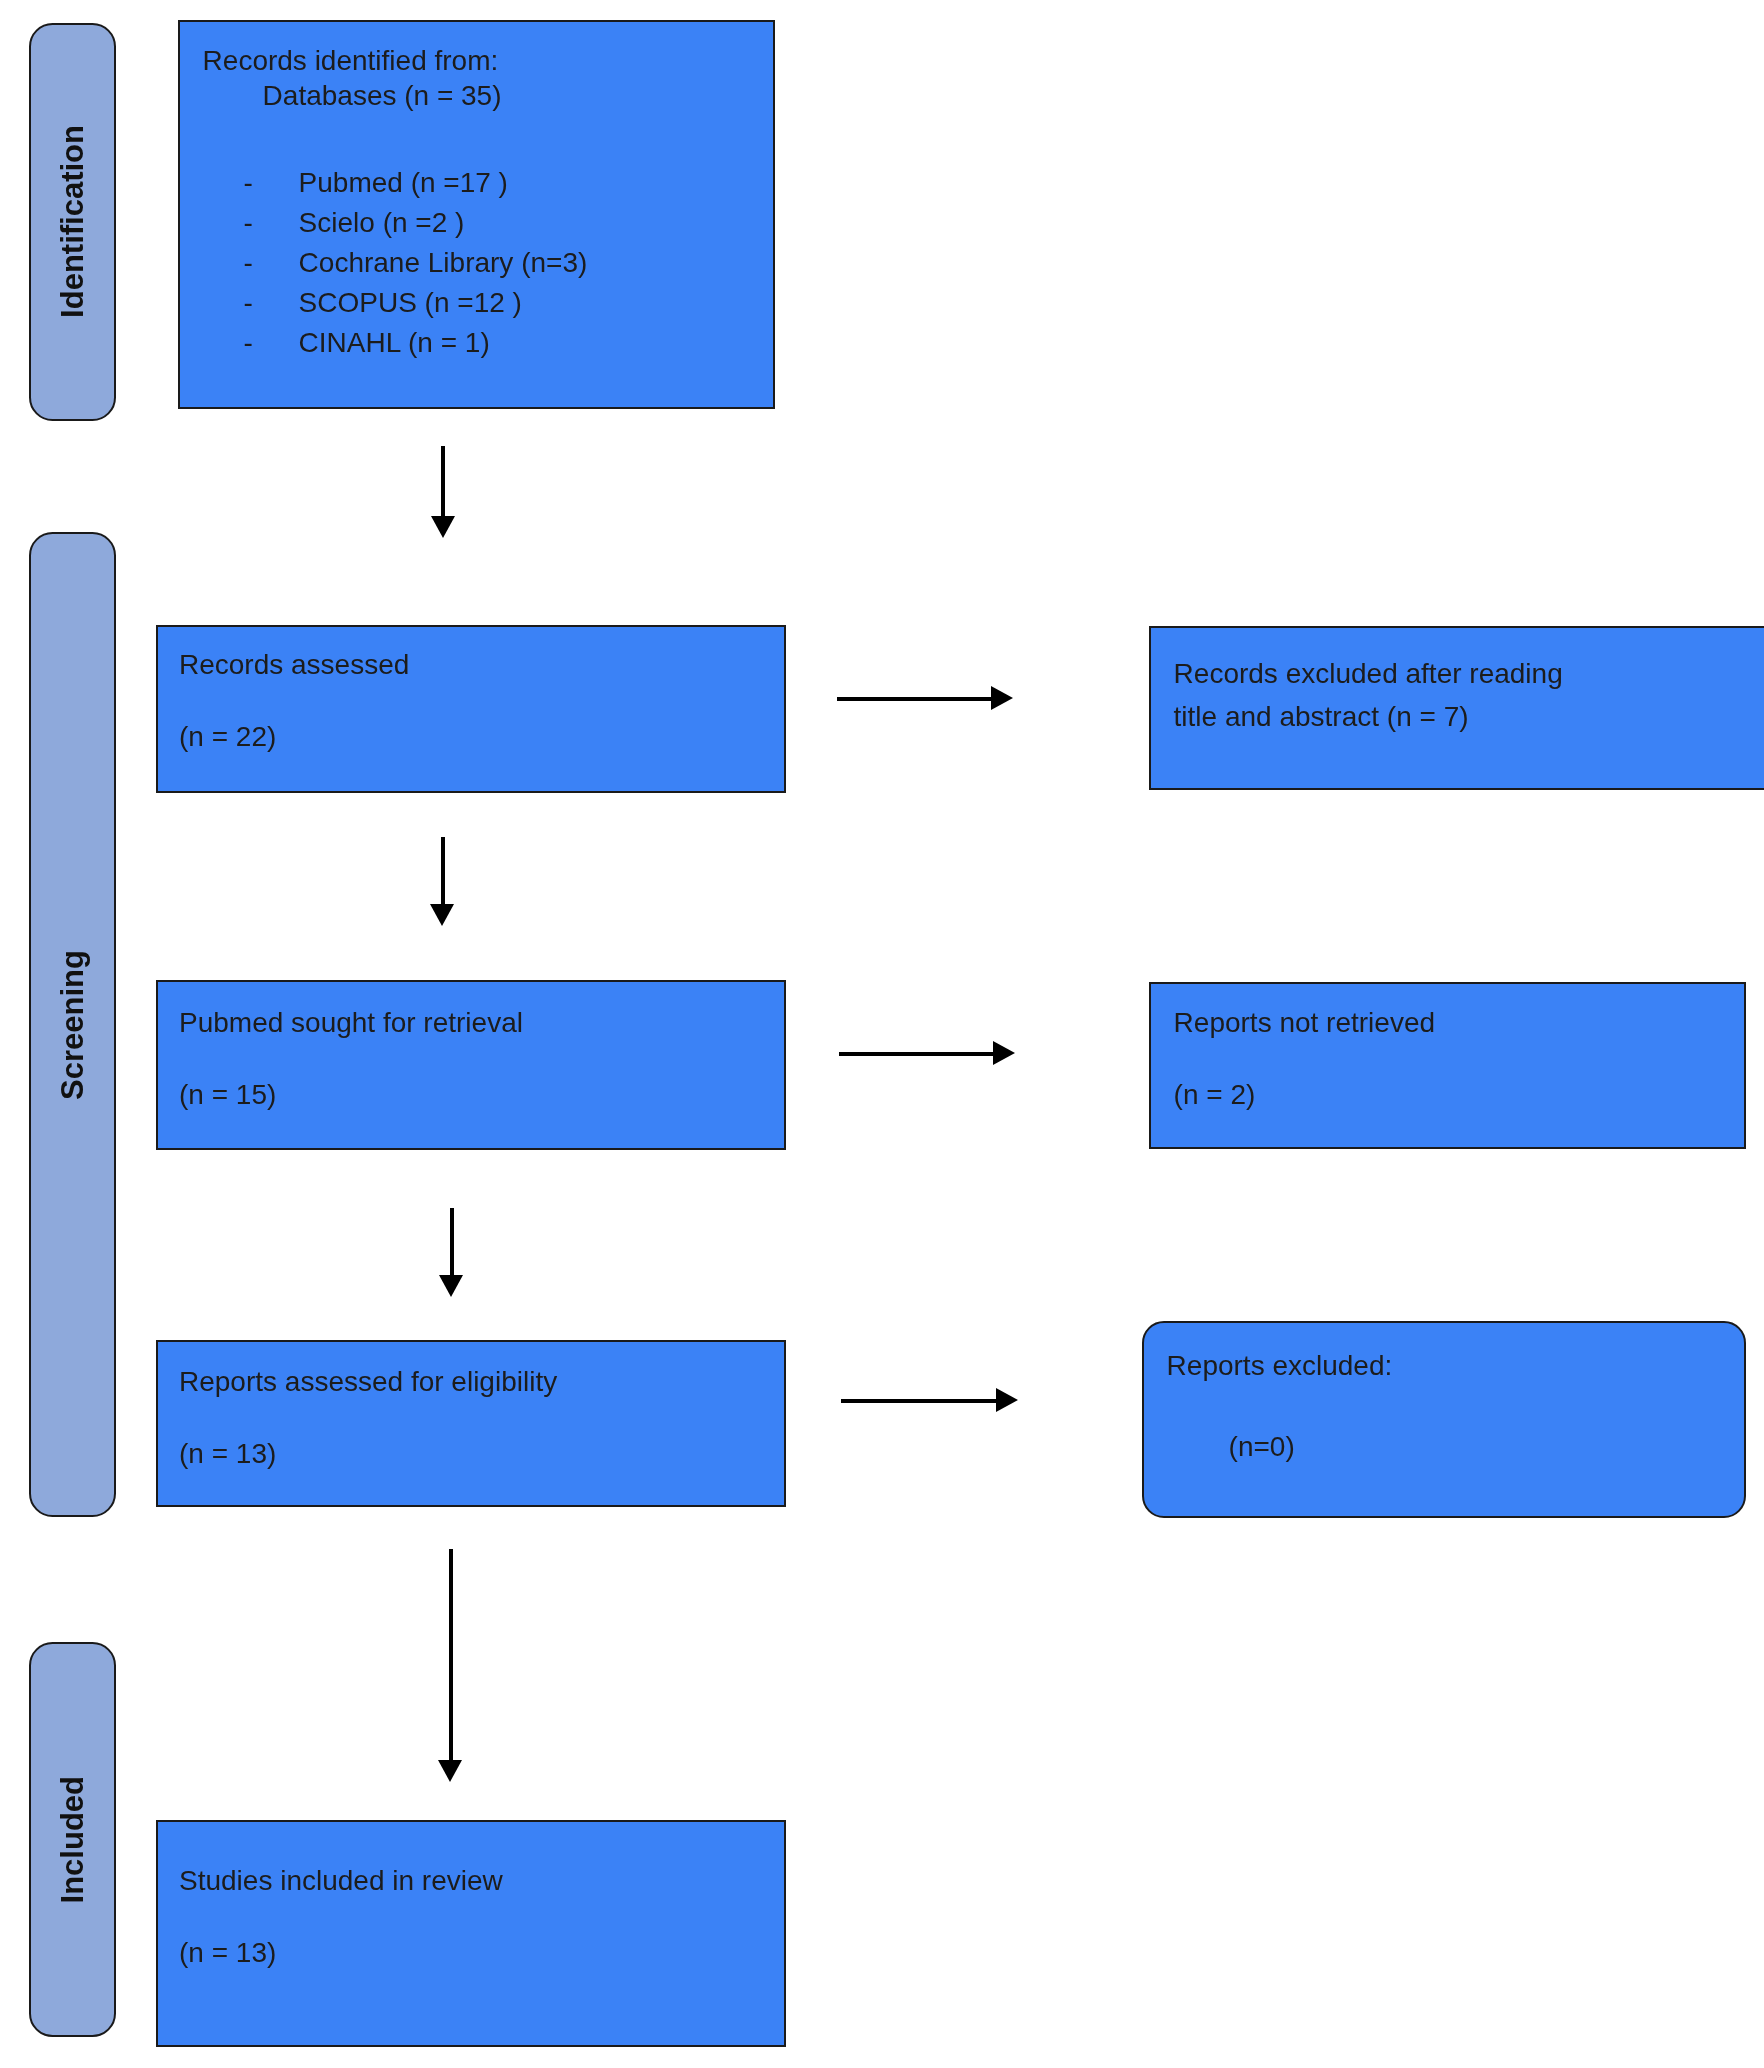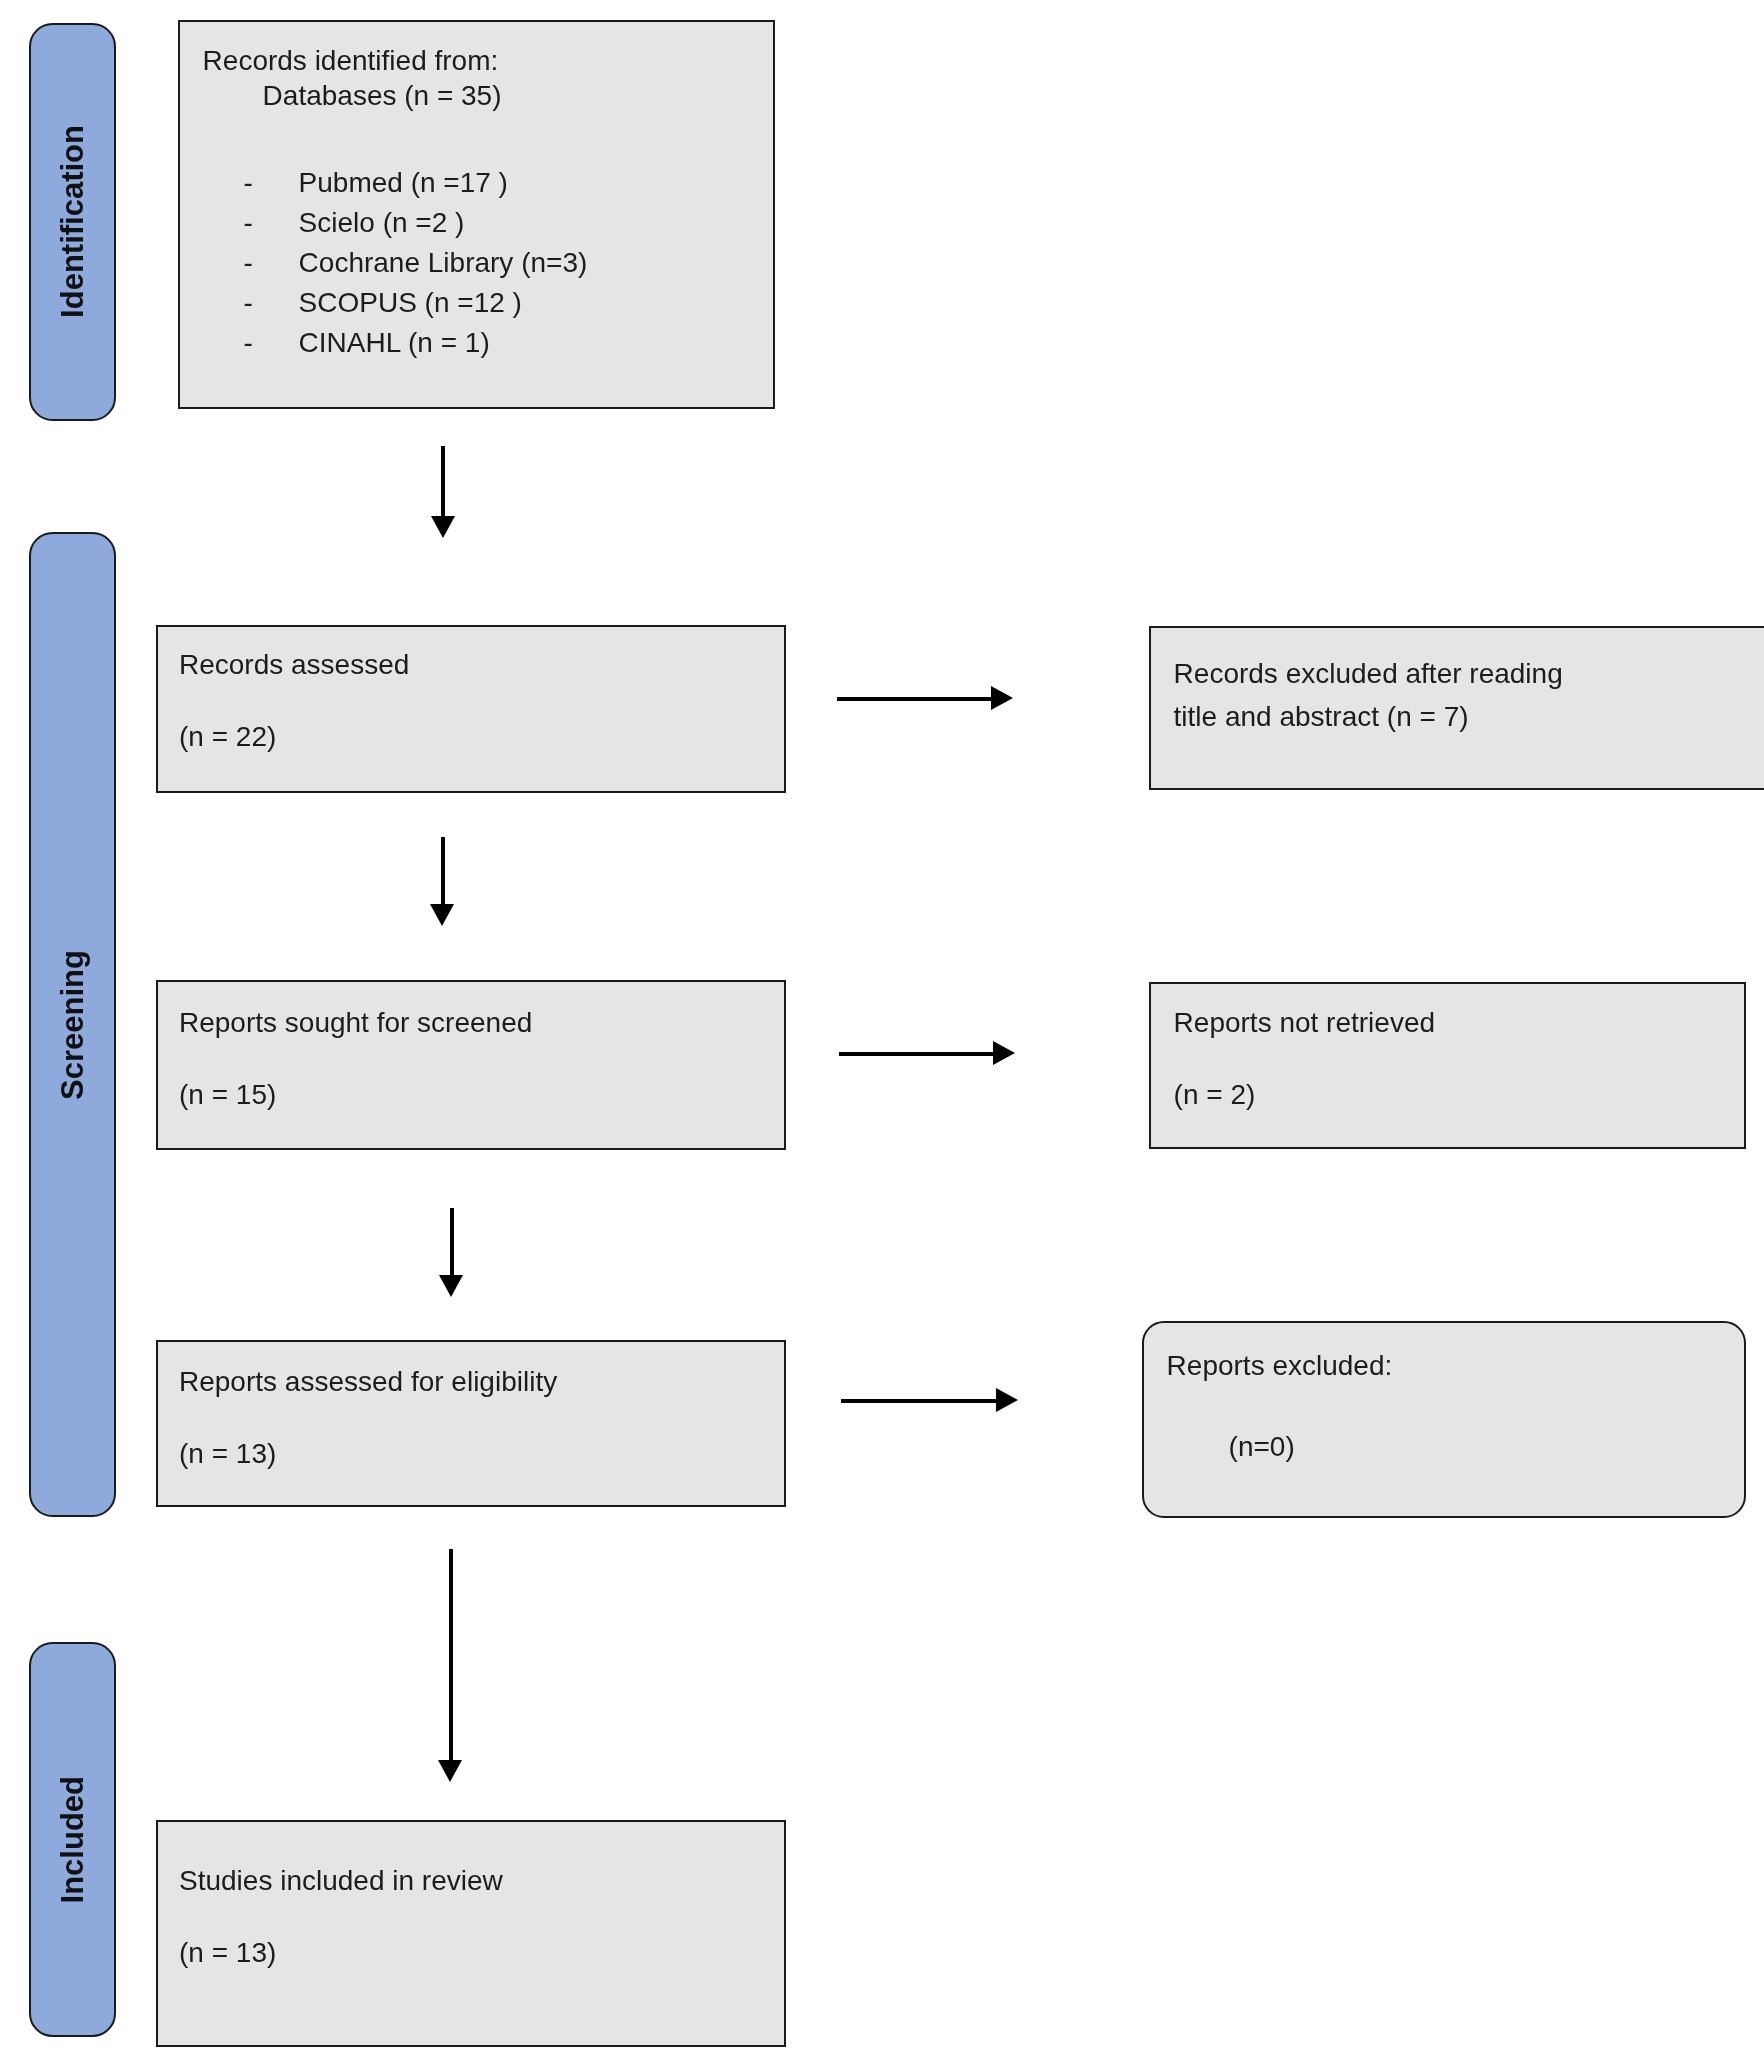--- a/index.html
+++ b/index.html
@@ -32,21 +32,21 @@
     color: #111111;
     white-space: nowrap;
   }
   .stage-identification { left: 29px; top: 22.6px;  width: 87px; height: 398px; }
   .stage-screening      { left: 29px; top: 532px; width: 87px; height: 985px; }
   .stage-included       { left: 29px; top: 1642px; width: 87px; height: 395px; }
 
   
   .box {
     position: absolute;
-    background: #e5e5e5;
+    background: #3b82f6;
     border: 2.7px solid #1a1a1a;
     box-sizing: border-box;
     font-size: 28px;
     line-height: 35px;
     color: #1c1c1c;
   }
   .box-identified { left: 178px;  top: 20px;   width: 597px; height: 389px; padding: 21px 11px 0 22.6px; }
   .box-screened   { left: 156px;  top: 625px;  width: 630px; height: 168px; padding: 20px 11px 0 21px; }
   .box-sought     { left: 156px;  top: 980px; width: 630px; height: 170px; padding: 22.6px 11px 0 21px; }
   .box-assessed   { left: 156px;  top: 1340px; width: 630px; height: 167px; padding: 22px 11px 0 21px; }
@@ -125,21 +125,21 @@
     <div>Records assessed</div>
     <div class="para-gap">(n = 22)</div>
   </div>
 
   <div class="box box-excluded-records">
     <div>Records excluded after reading</div>
     <div>title and abstract (n = 7)</div>
   </div>
 
   <div class="box box-sought">
-    <div>Reports sought for screened</div>
+    <div>Pubmed sought for retrieval</div>
     <div class="para-gap">(n = 15)</div>
   </div>
 
   <div class="box box-not-retrieved">
     <div>Reports not retrieved</div>
     <div class="para-gap">(n = 2)</div>
   </div>
 
   <div class="box box-assessed">
     <div>Reports assessed for eligibility</div>

